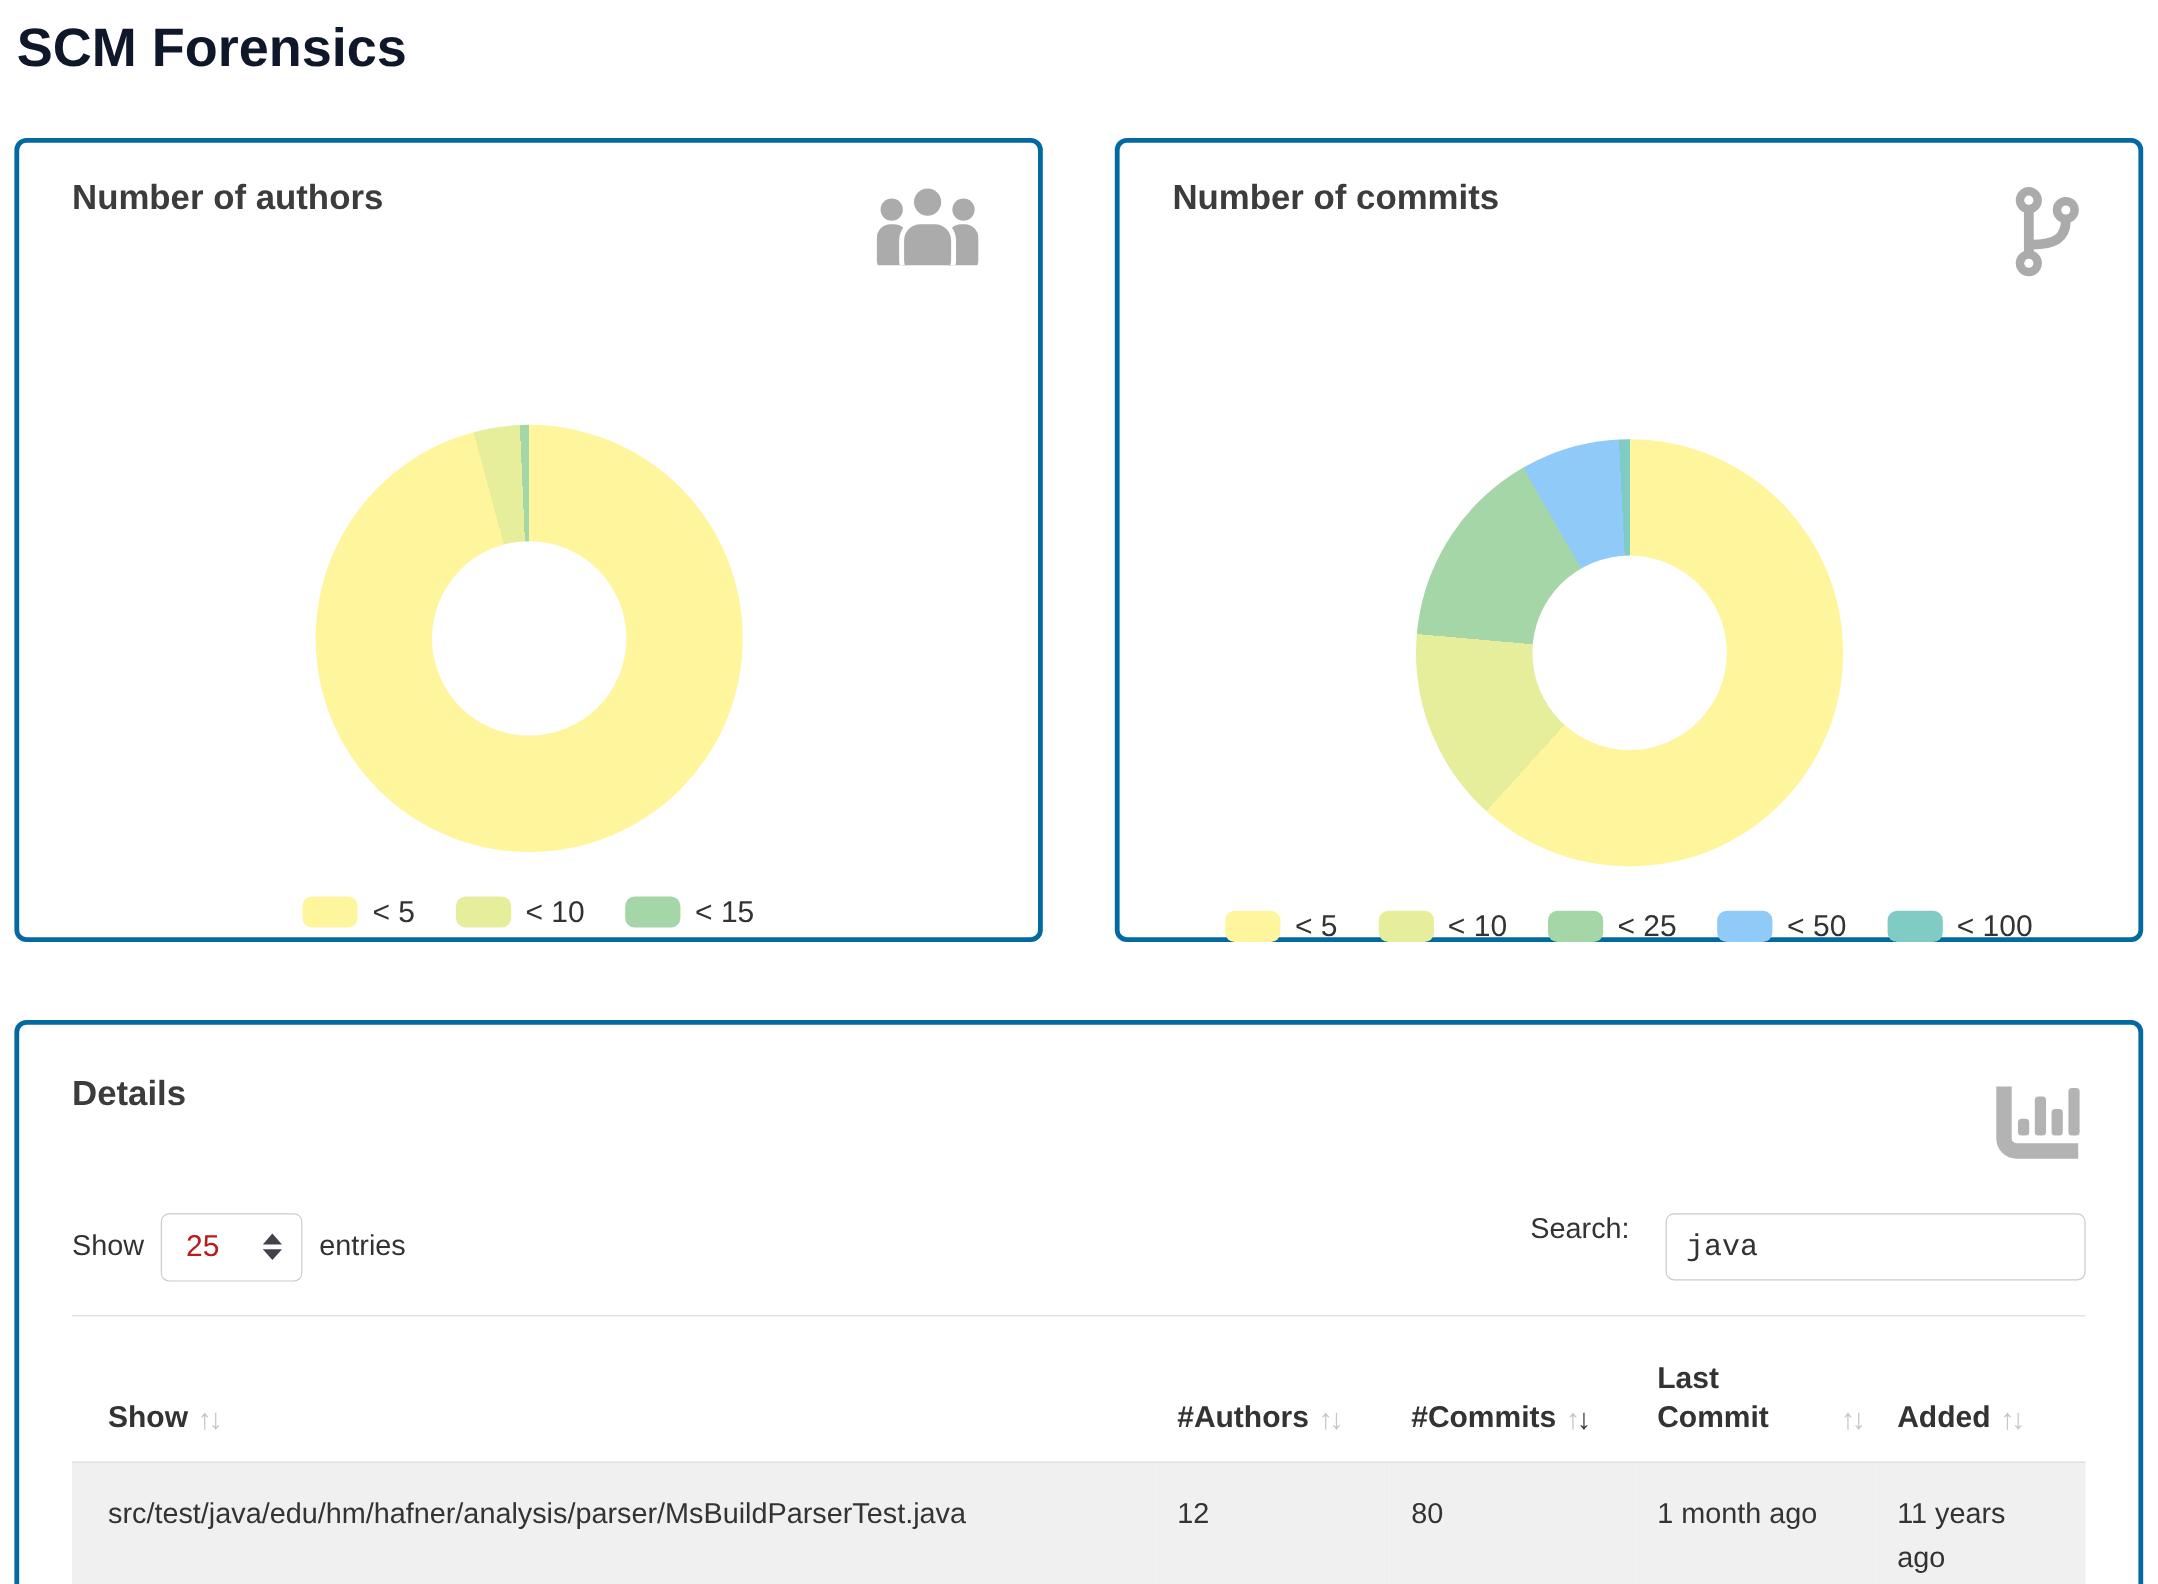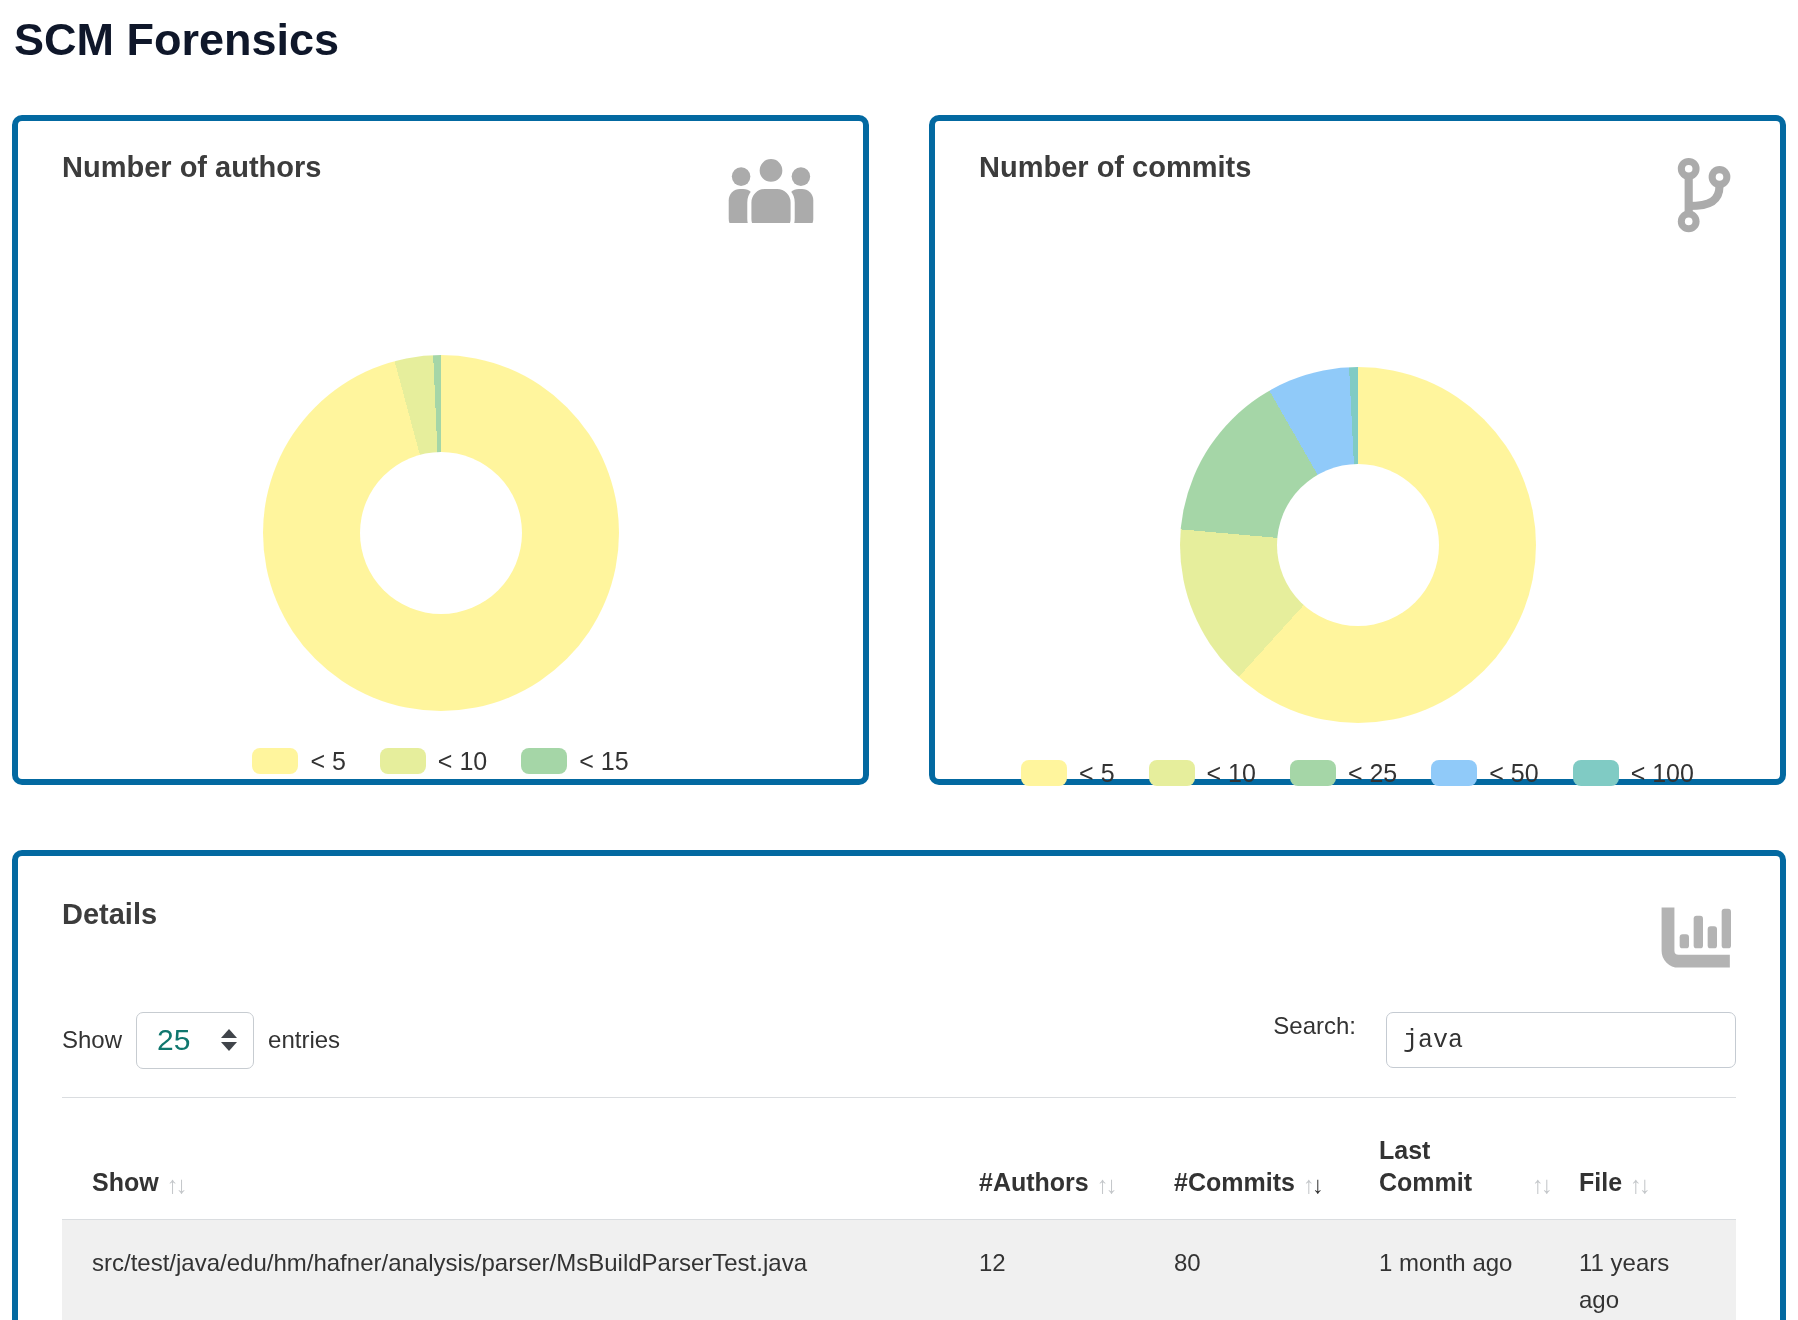--- a/index.html
+++ b/index.html
@@ -11,21 +11,21 @@
     font-size: 45px;
     font-weight: 700;
     color: #0f172a;
     line-height: 1.15;
   }
 
   .cards-row { display: flex; gap: 60px; margin: 49px 12px 0 12px; }
   .card {
     flex: 1 1 0;
     background: #fff;
-    border: 6px solid #0369a1;
+    border: 4px solid #0369a1;
     border-radius: 10px;
   }
   .chart-card { height: 670px; }
 
   .card-head {
     display: flex;
     justify-content: space-between;
     align-items: flex-start;
     padding: 26px 46px 0 44px;
   }
@@ -48,21 +48,21 @@
 
   .controls-row { display: flex; align-items: center; margin-top: 34px; }
   .ctrl-label { font-size: 24px; color: #333; }
   .length-select {
     display: inline-flex; align-items: center; justify-content: space-between;
     width: 118px; height: 57px;
     border: 1px solid #c7ccd1; border-radius: 7px;
     padding: 0 16px 0 20px; margin: 0 14px;
     background: #fff; cursor: pointer;
   }
-  .length-select .val { font-size: 30px; color: #0f766e; }
+  .length-select .val { font-size: 25px; color: #b91c1c; }
   .spinner { display: inline-flex; flex-direction: column; gap: 4px; }
   .spinner i { display: block; width: 0; height: 0; border-left: 8px solid transparent; border-right: 8px solid transparent; }
   .spinner i.up { border-bottom: 9px solid #40444a; }
   .spinner i.down { border-top: 9px solid #40444a; }
 
   .search-wrap { margin-left: auto; display: flex; align-items: flex-start; gap: 30px; }
   .search-input {
     width: 350px; height: 56px;
     border: 1px solid #c5cbd2; border-radius: 7px;
     font-family: Liberation Mono, monospace; font-size: 25px; color: #333;
@@ -252,21 +252,21 @@
             </div>
           </th>
           <th class="col3">
             <div class="th-inner">
               <span class="th-label">Last Commit</span>
               <span class="sort-icon"><span class="arr">↑</span><span class="arr">↓</span></span>
             </div>
           </th>
           <th class="col4">
             <div class="th-inner">
-              <span class="th-label">File</span>
+              <span class="th-label">Added</span>
               <span class="sort-icon"><span class="arr">↑</span><span class="arr">↓</span></span>
             </div>
           </th>
         </tr>
     </thead>
     <tbody>
         <tr>
           <td class="col0">src/test/java/edu/hm/hafner/analysis/parser/MsBuildParserTest.java</td>
           <td class="col1">12</td>
           <td class="col2">80</td>

